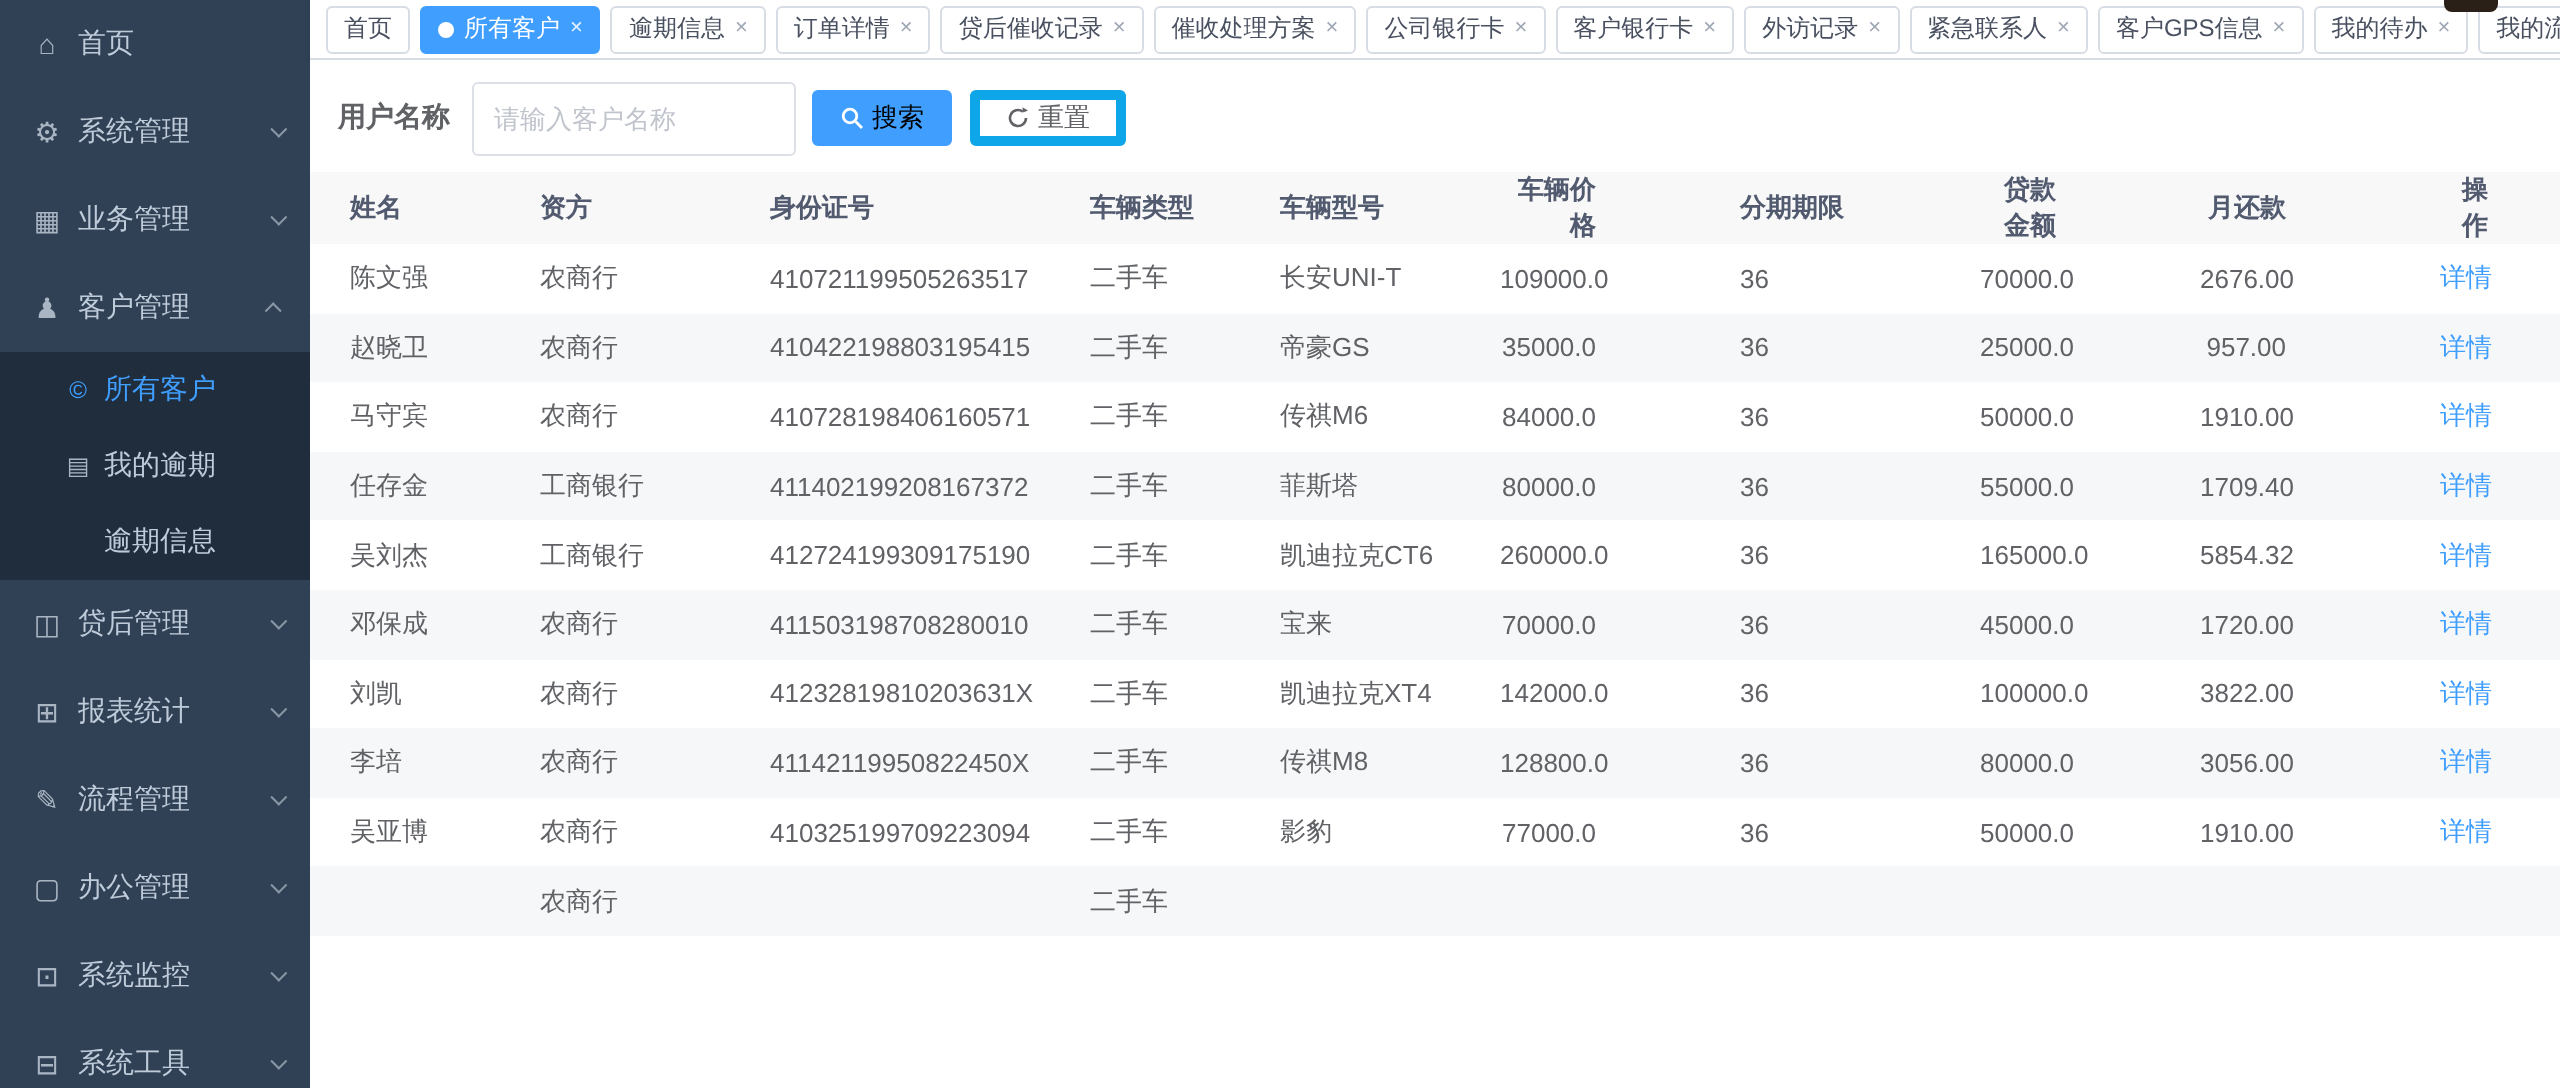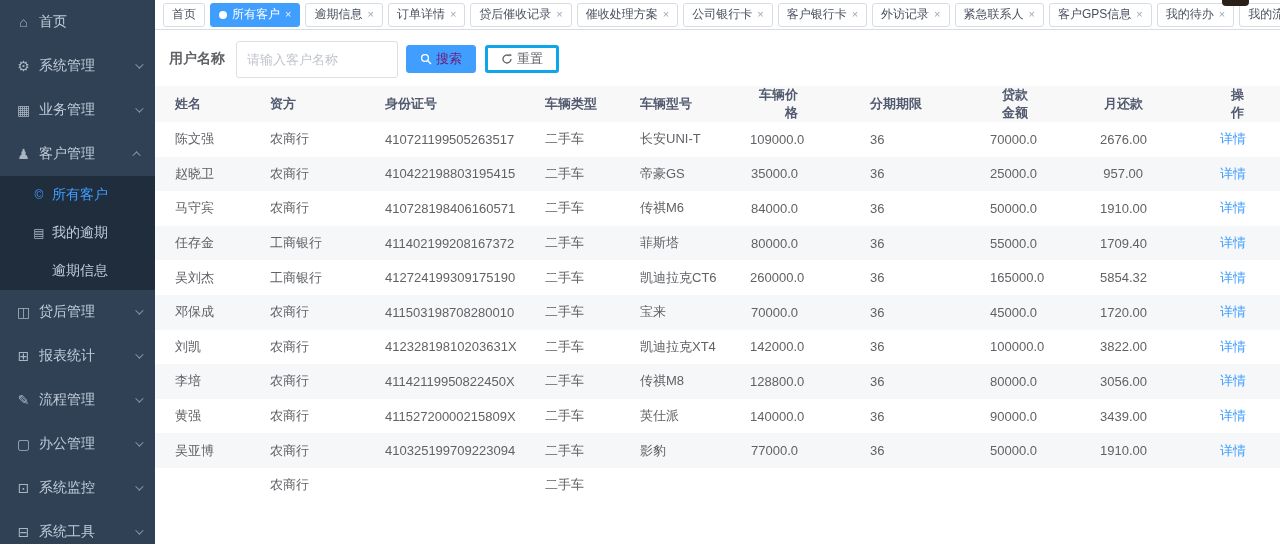--- a/index.html
+++ b/index.html
@@ -53,22 +53,22 @@
   
   .search-row { display:flex; align-items:center; padding:15px 16px 0 14px; height:43px; }
   .search-label { font-size:14px; font-weight:bold; color:#606266; margin-right:11px; }
   .search-input {
     width:162px; height:37px; border:1px solid #dcdfe6; border-radius:3px;
     padding:0 10px; font-size:13px; color:#606266; outline:none;
     font-family:"Liberation Sans","DejaVu Sans",sans-serif;
   }
   .search-input::placeholder { color:#c0c4cc; }
   .btn { height:28px; border-radius:3px; font-size:13px; display:inline-flex; align-items:center; gap:4px; cursor:pointer; padding:0 13px; font-family:inherit; }
-  .btn-primary { background:#409eff; border:1px solid #409eff; color:#701a75; margin-left:8px; }
-  .btn-plain   { background:#fff; border:3px solid #0ea5e9; color:#606266; margin-left:9px;text-align:right; }
+  .btn-primary { background:#409eff; border:1px solid #409eff; color:#000000; margin-left:8px; }
+  .btn-plain   { background:#fff; border:5px solid #0ea5e9; color:#606266; margin-left:9px;text-align:right; }
   
   table { width:1125px; border-collapse:collapse; table-layout:fixed; margin-top:13px; font-size:13px; }
   thead th {
     height:30px; background:#f8f8f9; color:#515a6e; font-weight:bold;
     text-align:left; font-size:13px;
   }
   tbody td { height:34.6px; color:#606266; overflow:hidden; white-space:nowrap; }
   tbody tr:nth-child(even) { background:#f6f7f9; }
   .c1 { width:115px; padding-left:20px;margin-left:32px; }
   .c2 { width:115px; }
@@ -333,32 +333,20 @@
             <td class="c3">41142119950822450X</td>
             <td class="c4">二手车</td>
             <td class="c5">传祺M8</td>
             <td class="c6">128800.0</td>
             <td class="c7">36</td>
             <td class="c8">80000.0</td>
             <td class="c9">3056.00</td>
             <td class="c10"><a>详情</a></td>
           </tr>
           <tr>
-            <td class="c1">黄强</td>
-            <td class="c2">农商行</td>
-            <td class="c3">41152720000215809X</td>
-            <td class="c4">二手车</td>
-            <td class="c5">英仕派</td>
-            <td class="c6">140000.0</td>
-            <td class="c7">36</td>
-            <td class="c8">90000.0</td>
-            <td class="c9">3439.00</td>
-            <td class="c10"><a>详情</a></td>
-          </tr>
-          <tr>
             <td class="c1">吴亚博</td>
             <td class="c2">农商行</td>
             <td class="c3">410325199709223094</td>
             <td class="c4">二手车</td>
             <td class="c5">影豹</td>
             <td class="c6">77000.0</td>
             <td class="c7">36</td>
             <td class="c8">50000.0</td>
             <td class="c9">1910.00</td>
             <td class="c10"><a>详情</a></td>

